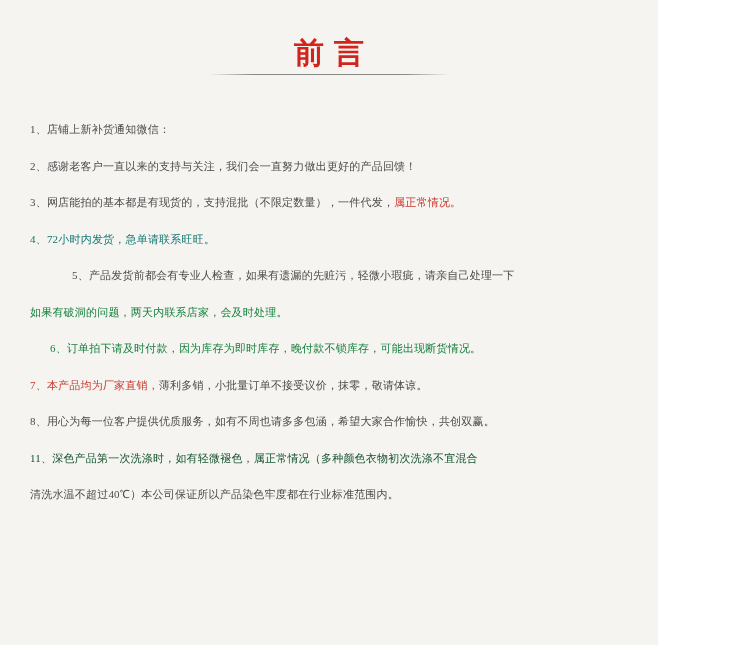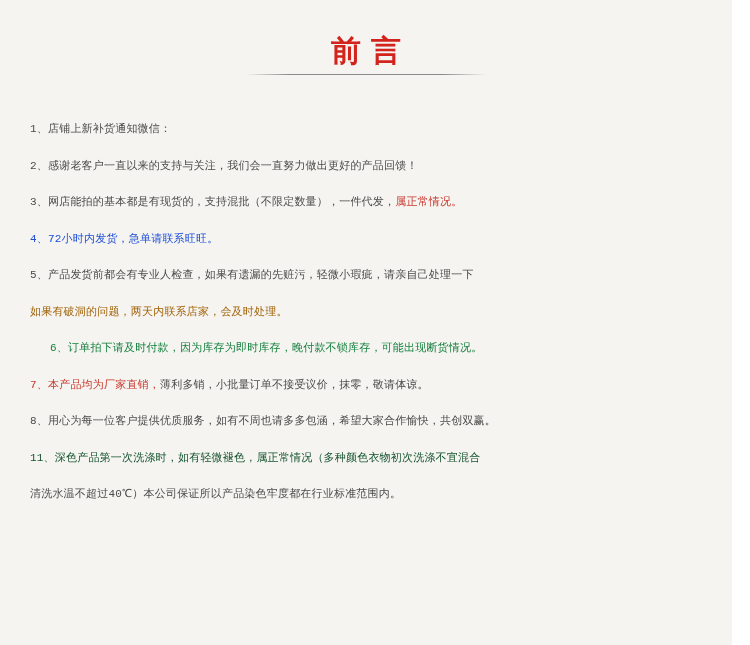--- a/index.html
+++ b/index.html
@@ -2,24 +2,24 @@
 <html><head>
 <meta charset="utf-8">
 <style>
   html, body {
     margin: 0;
     padding: 0;
     background: #ffffff;
   }
   .page {
     position: relative;
-    width: 732px;
+    width: 658px;
     height: 645px;
     background: #f5f4f1;
-    font-family: Liberation Mono, monospace;
+    font-family: Liberation Serif, serif;
     overflow: hidden;
     box-sizing: border-box;
   }
   .header {
     padding-top: 37px;
     text-align: center;
   }
   .page-title {
     display: inline-block;
     font-size: 30px;
@@ -58,22 +58,22 @@
 
 <div class="page" style="background: rgb(245, 244, 241);">
   <div class="header">
     <div class="page-title" style="color: rgb(210, 36, 28);">前言</div>
     <div class="divider"></div>
   </div>
   <div class="notice-list">
       <div class="notice-line"><span style="color: rgb(74, 74, 74);">1、店铺上新补货通知微信：</span></div>
       <div class="notice-line"><span style="color: rgb(74, 74, 74);">2、感谢老客户一直以来的支持与关注，我们会一直努力做出更好的产品回馈！</span></div>
       <div class="notice-line"><span style="color: rgb(74, 74, 74); margin-top: 8px;">3、网店能拍的基本都是有现货的，支持混批（不限定数量），一件代发，</span><span style="color: rgb(201, 56, 45);">属正常情况。</span></div>
-      <div class="notice-line"><span style="color: #1d4ed8; text-align: center;">4、72小时内发货，急单请联系旺旺。</span></div>
-      <div class="notice-line"><span style="color: rgb(74, 74, 74);">5、产品发货前都会有专业人检查，如果有遗漏的先赃污，轻微小瑕疵，请亲自己处理一下</span></div>
-      <div class="notice-line"><span style="color: #a16207;">如果有破洞的问题，两天内联系店家，会及时处理。</span></div>
+      <div class="notice-line"><span style="color: #0f766e; text-align: center;">4、72小时内发货，急单请联系旺旺。</span></div>
+      <div class="notice-line"><span style="color: rgb(74, 74, 74); margin-left: 42px;">5、产品发货前都会有专业人检查，如果有遗漏的先赃污，轻微小瑕疵，请亲自己处理一下</span></div>
+      <div class="notice-line"><span style="color: #15803d;">如果有破洞的问题，两天内联系店家，会及时处理。</span></div>
       <div class="notice-line"><span style="color: #15803d; margin-left: 20px;">6、订单拍下请及时付款，因为库存为即时库存，晚付款不锁库存，可能出现断货情况。</span></div>
       <div class="notice-line"><span style="color: rgb(201, 56, 45);">7、本产品均为厂家直销，</span><span style="color: rgb(74, 74, 74);">薄利多销，小批量订单不接受议价，抹零，敬请体谅。</span></div>
       <div class="notice-line"><span style="color: rgb(74, 74, 74);">8、用心为每一位客户提供优质服务，如有不周也请多多包涵，希望大家合作愉快，共创双赢。</span></div>
       <div class="notice-line"><span style="color: #14532d;">11、深色产品第一次洗涤时，如有轻微褪色，属正常情况（多种颜色衣物初次洗涤不宜混合</span></div>
       <div class="notice-line"><span style="color: rgb(74, 74, 74);">清洗水温不超过40℃）本公司保证所以产品染色牢度都在行业标准范围内。</span></div>
     </div>
 </div>
 
 </body></html>

